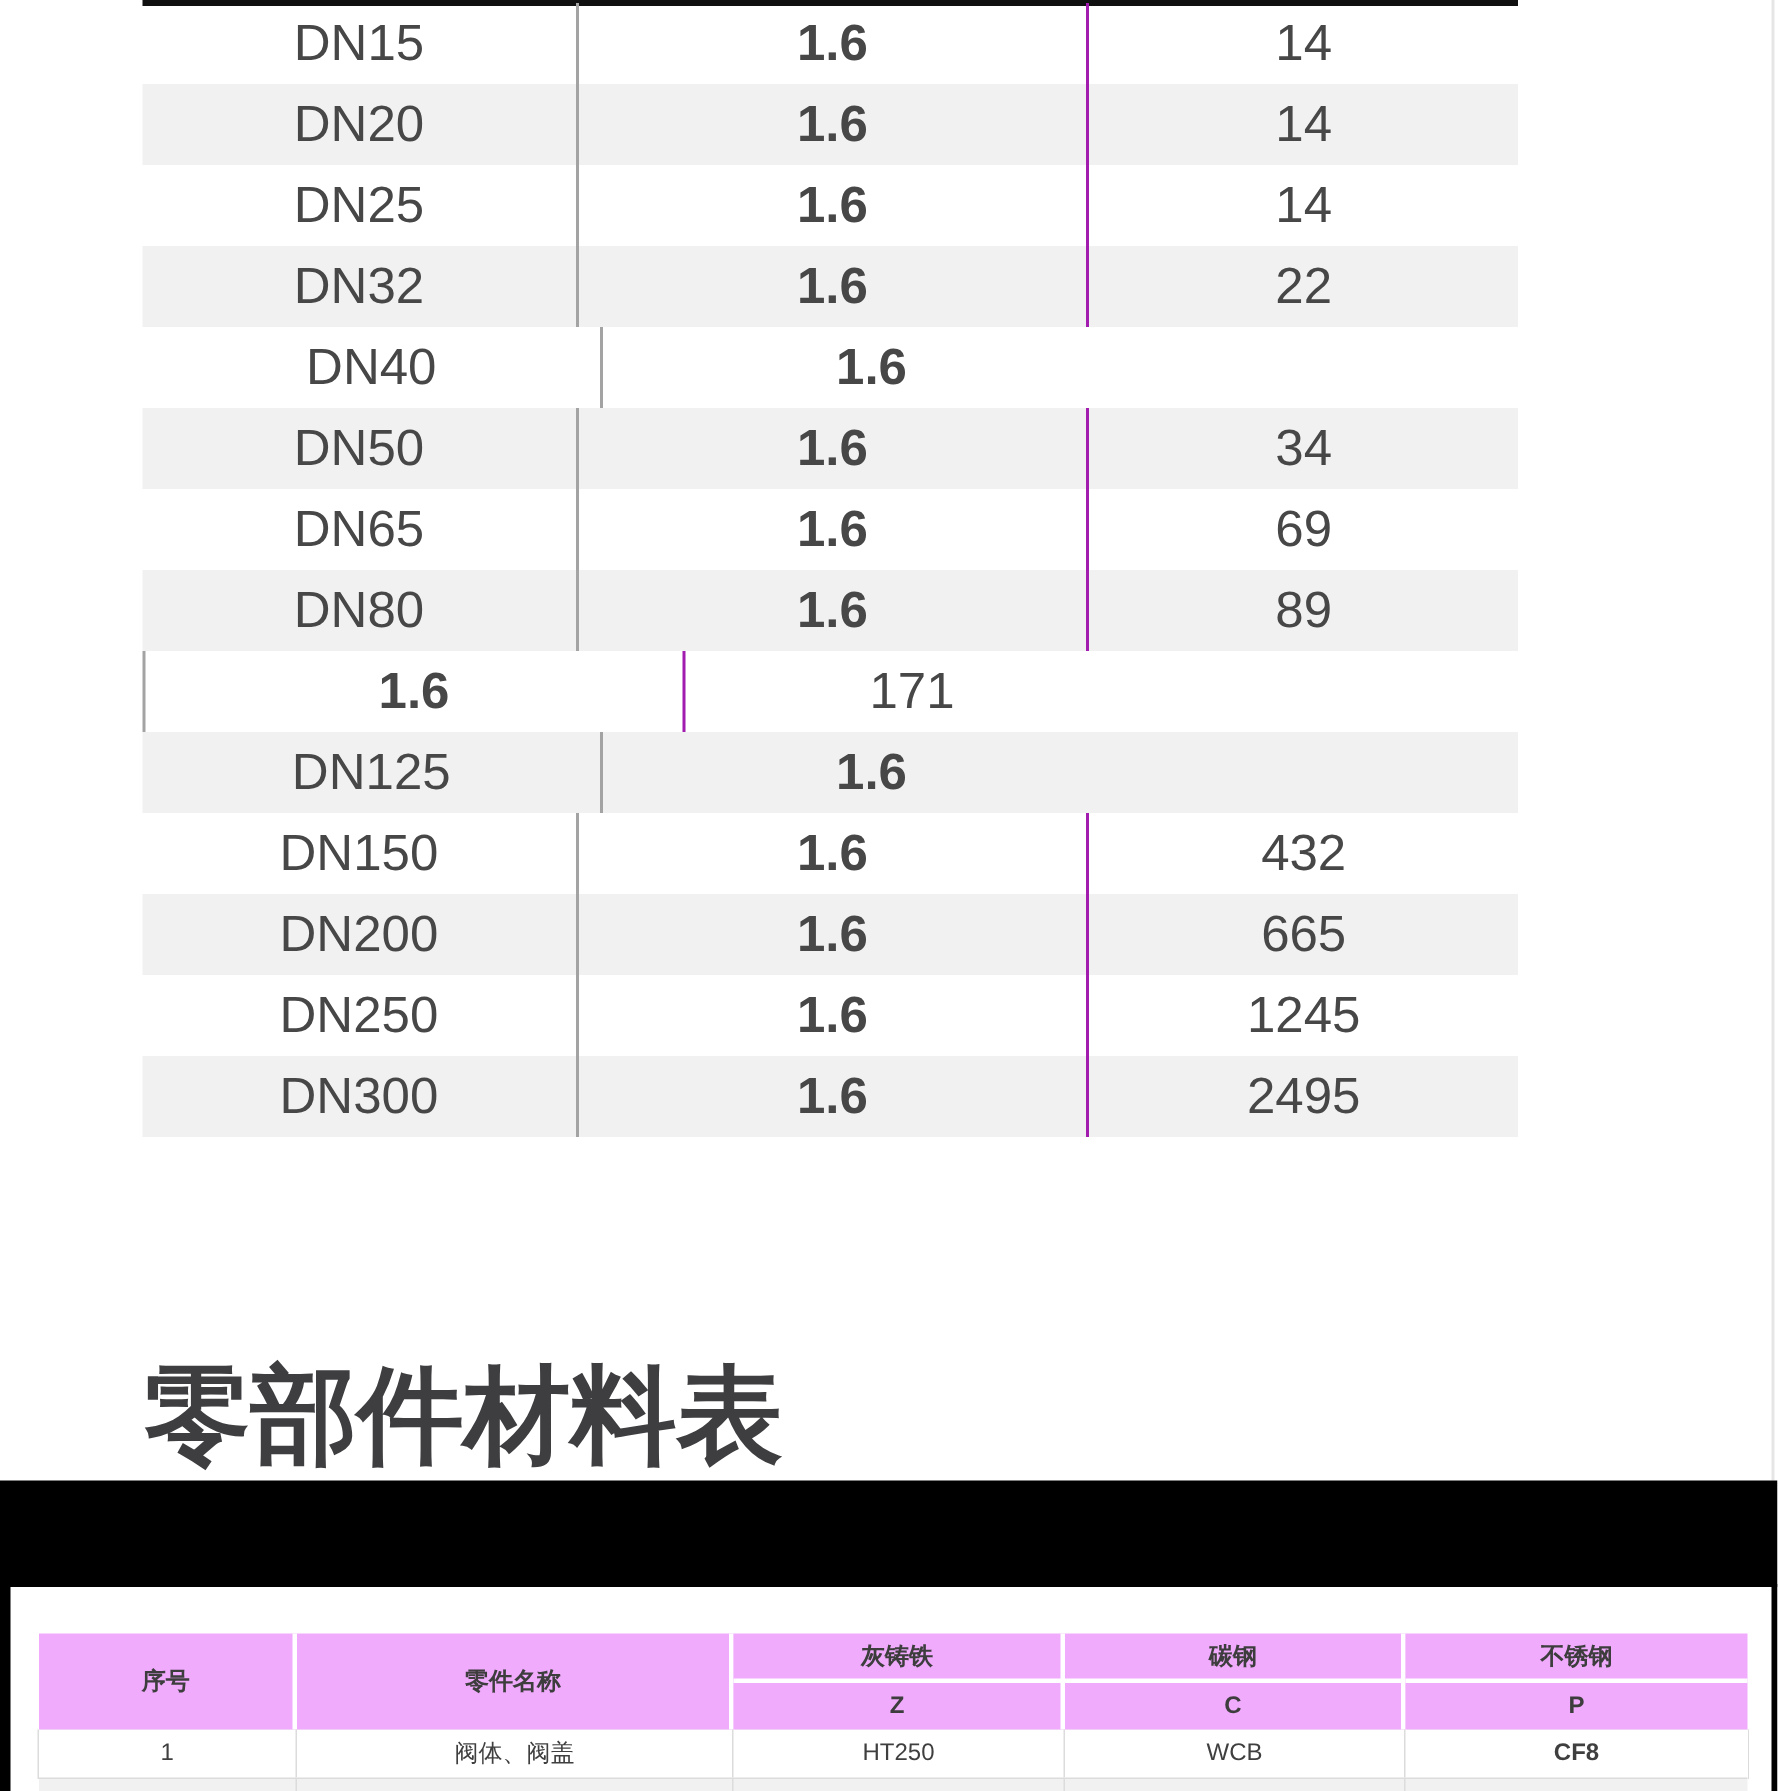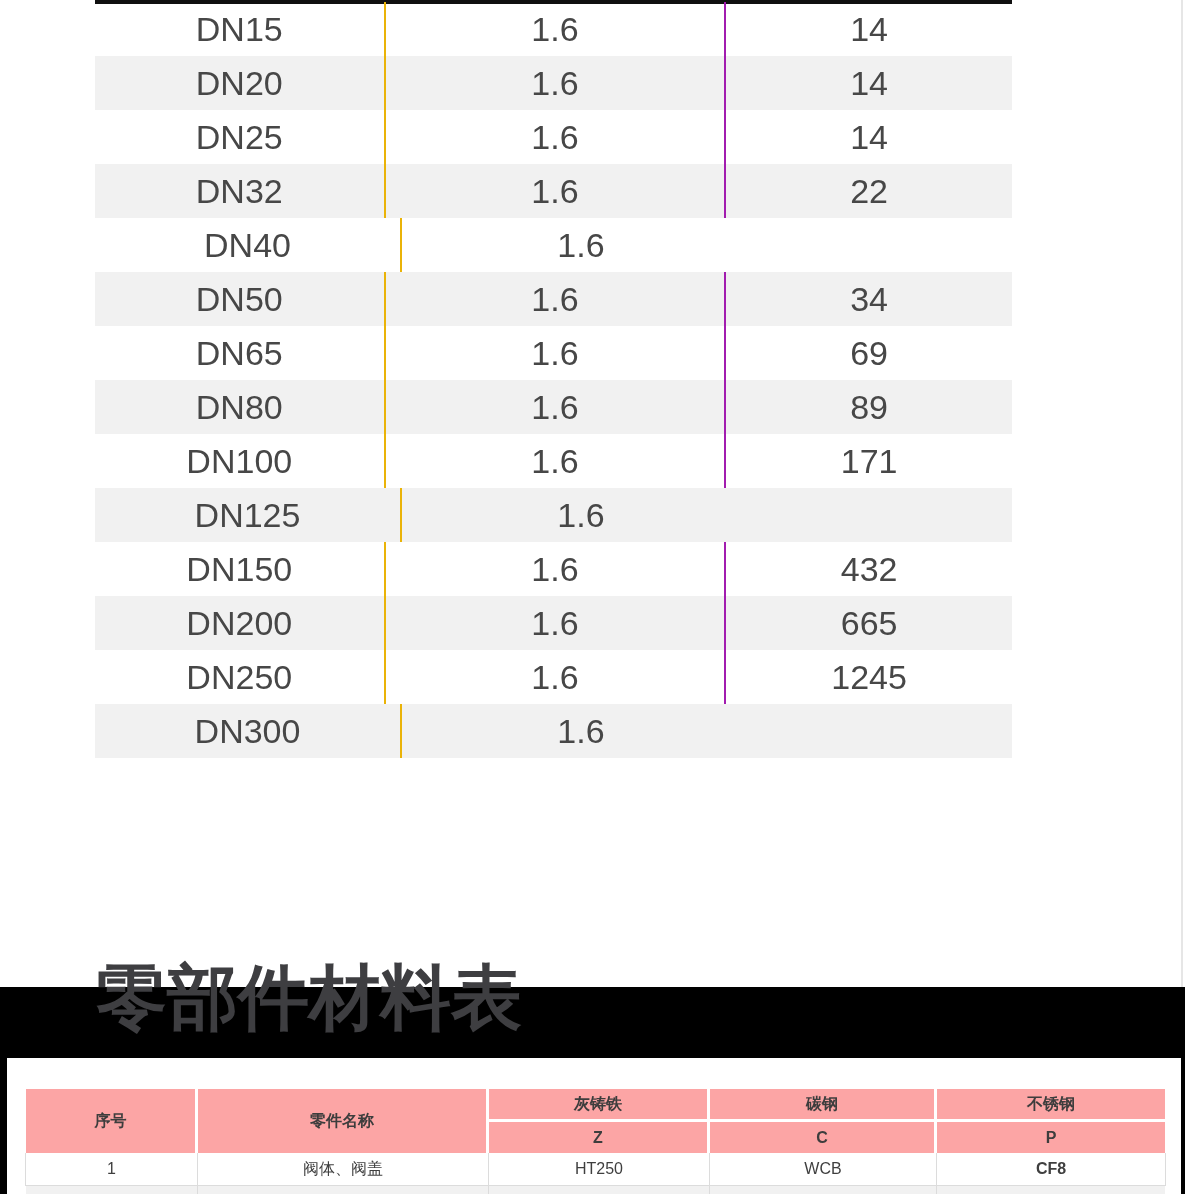--- a/index.html
+++ b/index.html
@@ -28,26 +28,26 @@
     position:absolute;left:95px;top:2px;width:917px;z-index:2;
   }
   .spec-row{display:flex;}
   .spec-row:nth-child(even){background:#f1f1f1;}
   .spec-cell{
     box-sizing:border-box;height:54px;
     display:flex;align-items:center;justify-content:center;
     font-size:34px;color:#474747;
   }
   .c-dn{width:305px;}
-  .c-pn{width:360px;border-left:2px solid #eab308;}
+  .c-pn{width:360px;border-left:2px solid #a3a3a3;font-weight:bold;}
   .c-wt{width:304px;border-left:2px solid #a21caf;}
 
   
   .section-heading{
-    position:absolute;left:96px;top:962px;margin:0;
+    position:absolute;left:96px;top:909px;margin:0;
     font-size:71px;line-height:1;font-weight:700;
     color:#3e3e41;letter-spacing:0;
     z-index:6;white-space:nowrap;
   }
   .black-band{
     position:absolute;left:0;top:987px;width:1185px;height:71px;
     background:#000000;z-index:5;
   }
   .edge-strip{position:absolute;background:#000000;z-index:5;}
   .edge-strip.left{left:0;top:1056px;width:7px;height:138px;}
@@ -58,21 +58,21 @@
     position:absolute;left:26px;top:1089px;width:1139px;z-index:2;
     color:#3d3d3d;
   }
   .mt-header{
     display:grid;
     grid-template-columns:172px 291px 221px 227px 228px;
     grid-template-rows:33px 31px;
     background:#ffffff;
   }
   .h-cell{
-    box-sizing:border-box;background:#fca5a5;
+    box-sizing:border-box;background:#f0abfc;
     display:flex;align-items:center;justify-content:center;
     font-size:16px;font-weight:700;color:#3d3d3d;
     border-right:3px solid #ffffff;
   }
   .h-no{grid-column:1;grid-row:1/3;}
   .h-part{grid-column:2;grid-row:1/3;}
   .h-m0{grid-column:3;grid-row:1;}
   .h-m1{grid-column:4;grid-row:1;}
   .h-m2{grid-column:5;grid-row:1;border-right:none;}
   .h-c0{grid-column:3;grid-row:2;}
@@ -146,21 +146,20 @@
     <div class="spec-cell c-wt">69</div>
   </div>
 
   <div class="spec-row">
     <div class="spec-cell c-dn">DN80</div>
     <div class="spec-cell c-pn">1.6</div>
     <div class="spec-cell c-wt">89</div>
   </div>
 
   <div class="spec-row">
-    <div class="spec-cell c-dn">DN100</div>
     <div class="spec-cell c-pn">1.6</div>
     <div class="spec-cell c-wt">171</div>
   </div>
 
   <div class="spec-row">
     <div class="spec-cell c-dn">DN125</div>
     <div class="spec-cell c-pn">1.6</div>
   </div>
 
   <div class="spec-row">
@@ -177,20 +176,21 @@
 
   <div class="spec-row">
     <div class="spec-cell c-dn">DN250</div>
     <div class="spec-cell c-pn">1.6</div>
     <div class="spec-cell c-wt">1245</div>
   </div>
 
   <div class="spec-row">
     <div class="spec-cell c-dn">DN300</div>
     <div class="spec-cell c-pn">1.6</div>
+    <div class="spec-cell c-wt">2495</div>
   </div>
 </div>
 
 <h2 class="section-heading">零部件材料表</h2>
 <div class="black-band"></div>
 <div class="edge-strip left"></div>
 <div class="edge-strip right"></div>
 
 <div class="materials-table">
   <div class="mt-header">

